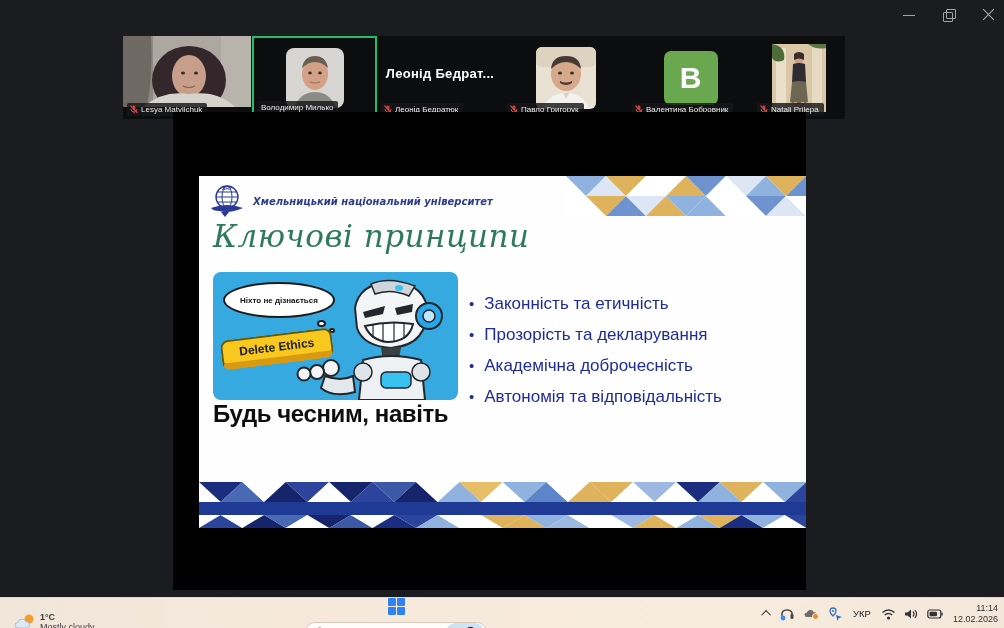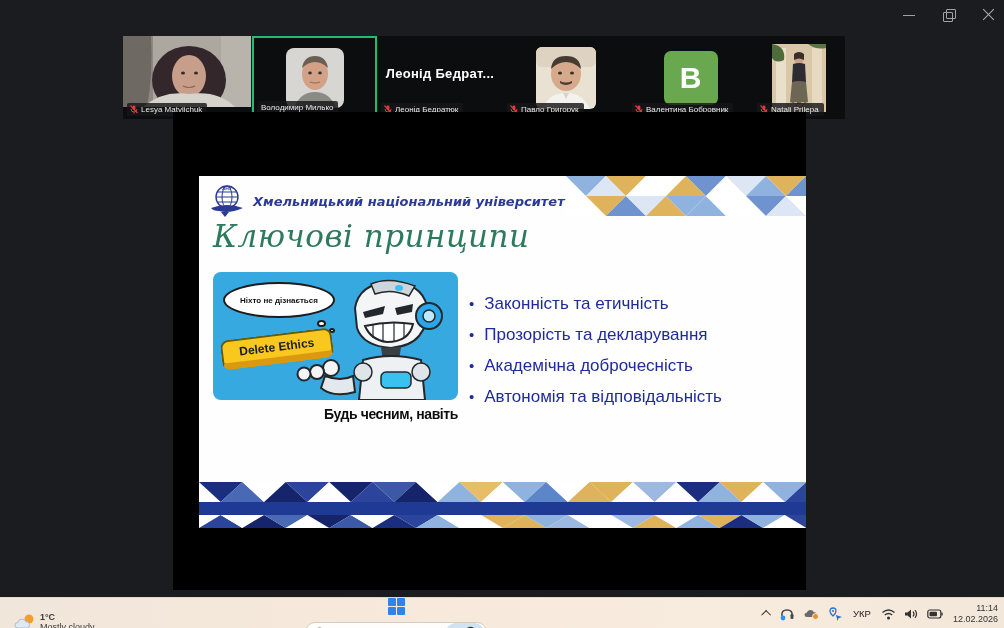--- a/index.html
+++ b/index.html
@@ -25,36 +25,36 @@
     color:#fff;font-weight:bold;font-size:13px;letter-spacing:.3px;padding-bottom:8px;}
   .avwrap{position:absolute;inset:0;display:flex;align-items:center;justify-content:center;}
   .ginitial{width:54px;height:54px;border-radius:7px;background:#6aa84f;color:#fff;
     display:flex;align-items:center;justify-content:center;font-size:30px;font-weight:bold;}
 
   
   #share{position:absolute;left:173px;top:112px;width:633px;height:478px;background:#000;}
   #slide{position:absolute;left:26px;top:64px;width:607px;height:352px;background:#fefefe;overflow:hidden;}
 
   .uni-row{position:absolute;left:10px;top:8px;display:flex;align-items:center;gap:8px;}
-  .uni-name{color:#2b3a94;font-size:13px;font-weight:bold;font-style:italic;font-family:"DejaVu Sans",sans-serif;}
+  .uni-name{color:#2b3a94;font-size:10px;font-weight:bold;font-style:italic;font-family:"DejaVu Sans",sans-serif;}
   .slide-title{position:absolute;left:14px;top:42px;font-family:"DejaVu Serif",serif;font-style:italic;
     font-size:31px;color:#2e7a5f;letter-spacing:.5px;}
 
   .meme{position:absolute;left:14px;top:96px;width:245px;}
   .meme-img{position:relative;width:245px;height:128px;background:#36a9e1;border-radius:8px;overflow:hidden;}
   .bubble{position:absolute;left:10px;top:10px;width:112px;height:36px;background:#fff;border:2px solid #1c1c1c;
     border-radius:50%;display:flex;align-items:center;justify-content:center;text-align:center;
     font-size:8px;font-weight:bold;color:#111;}
   .bubble-dot1{position:absolute;left:104px;top:48px;width:9px;height:7px;background:#fff;border:2px solid #1c1c1c;border-radius:50%;}
   .bubble-dot2{position:absolute;left:116px;top:56px;width:6px;height:5px;background:#fff;border:2px solid #1c1c1c;border-radius:50%;}
   .ethics-btn{position:absolute;left:8px;top:62px;width:112px;height:30px;background:#f8c81e;
     border:2px solid #6b5a05;border-bottom:7px solid #d99a12;border-radius:8px;transform:rotate(-7deg);
     display:flex;align-items:center;justify-content:center;font-size:12px;font-weight:bold;color:#1d1d1d;}
-  .meme-caption{padding:4px 0 2px;text-align:right;font-weight:bold;color:#0d0d0d;
-    font-size:14px;line-height:20px;letter-spacing:-.4px;}
+  .meme-caption{padding:4px 0 2px;text-align:left;font-weight:bold;color:#0d0d0d;
+    font-size:24px;line-height:20px;letter-spacing:-.4px;}
 
   .bullets{position:absolute;left:270px;top:112px;width:330px;}
   .bullet{display:flex;gap:10px;color:#1f2b9b;font-size:17px;line-height:31px;}
   .bullet .dot{font-size:15px;}
 
   #tr-pattern{position:absolute;right:0;top:0;}
   #bstrip{position:absolute;left:0;bottom:0;}
 
   
   #taskbar{position:absolute;left:0;bottom:0;width:1004px;height:31px;

